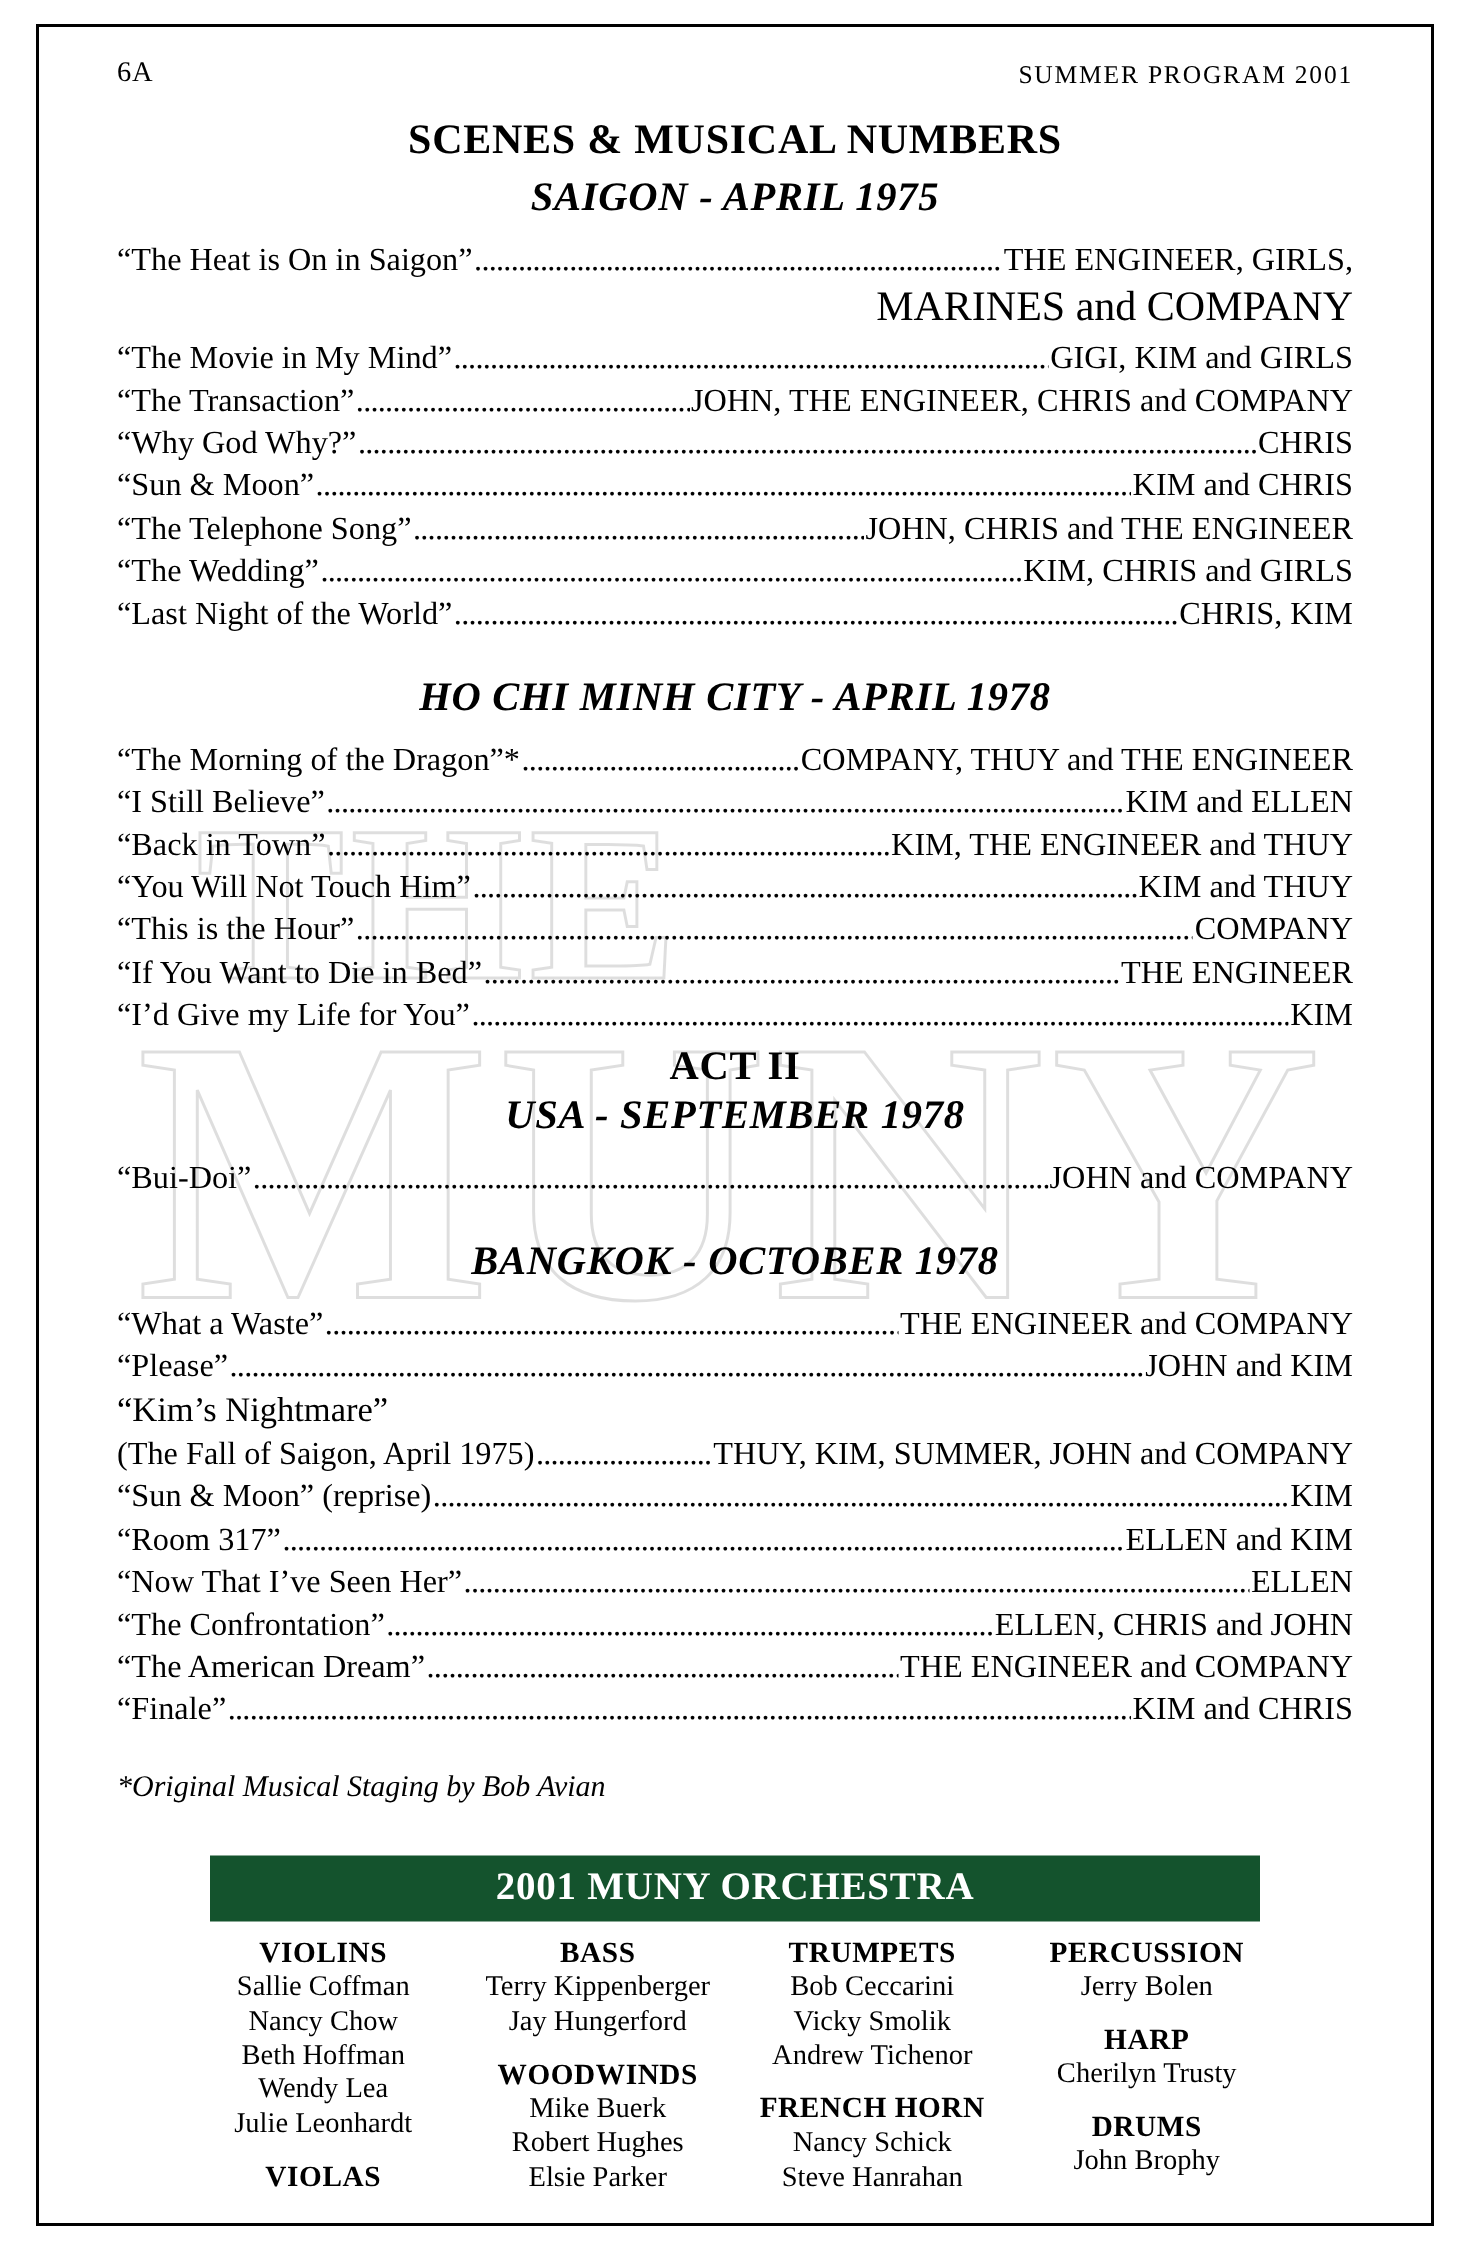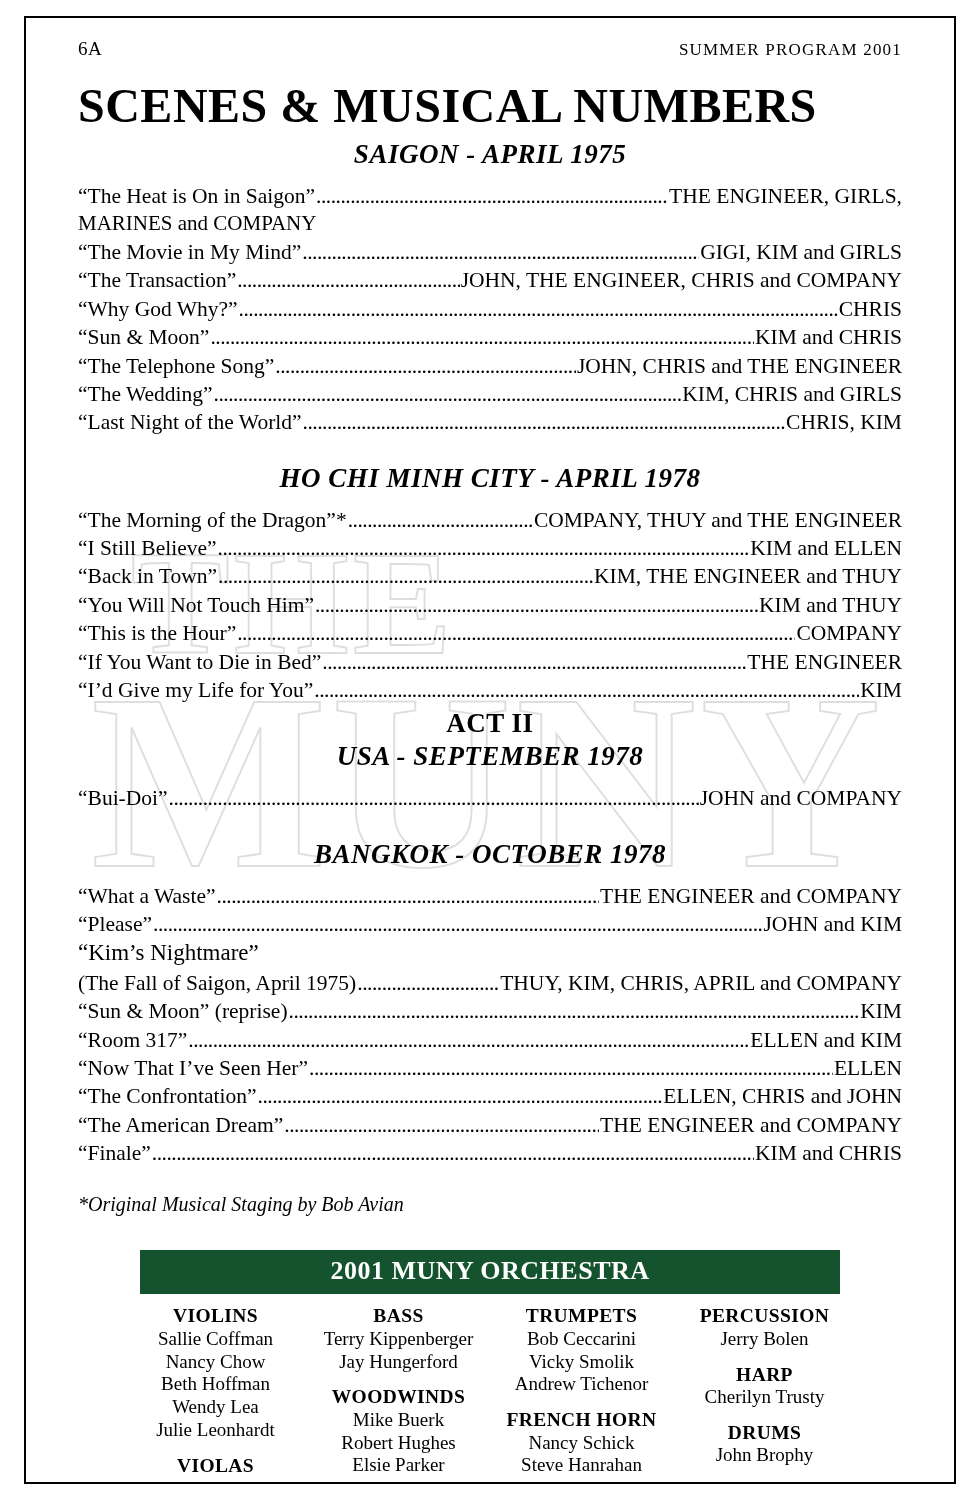--- a/index.html
+++ b/index.html
@@ -77,22 +77,22 @@
     letter-spacing: 0.5px;
   }
   .runhead {
     font-size: 17px;
     letter-spacing: 1.2px;
   }
 
   h1.maintitle {
     position: relative;
     z-index: 2;
-    text-align: left;
-    font-size: 48px;
+    text-align: center;
+    font-size: 28px;
     font-weight: bold;
     letter-spacing: 0.5px;
     margin: 18px 0 6px 0;
     font-family: "Liberation Serif", serif;
   }
   .act {
     position: relative;
     z-index: 2;
     text-align: center;
     font-size: 27px;
@@ -130,21 +130,22 @@
     flex: 1 1 auto;
     overflow: hidden;
     white-space: nowrap;
     font-size: 21.5px;
     letter-spacing: -0.5px;
     margin: 0 1px;
     color: #000;
   }
   .song .perf { flex: 0 0 auto; }
   .wrapline {
-    font-size: 21px;
+    text-align: right;
+    font-size: 28px;
     line-height: 1.32;
   }
   .plainline {
     font-size: 23px;
     line-height: 1.32;
   }
 
   .footnote {
     position: relative;
     z-index: 2;
@@ -309,21 +310,21 @@
           </div>
           <div class="song">
             <span class="title">“Please”</span>
             <span class="leader">........................................................................................................................................................................................................</span>
             <span class="perf">JOHN and KIM</span>
           </div>
           <div class="plainline">“Kim’s Nightmare”</div>
           <div class="song">
             <span class="title">(The Fall of Saigon, April 1975)</span>
             <span class="leader">........................................................................................................................................................................................................</span>
-            <span class="perf">THUY, KIM, CHRIS, APRIL and COMPANY</span>
+            <span class="perf">THUY, KIM, SUMMER, JOHN and COMPANY</span>
           </div>
           <div class="song">
             <span class="title">“Sun &amp; Moon” (reprise)</span>
             <span class="leader">........................................................................................................................................................................................................</span>
             <span class="perf">KIM</span>
           </div>
           <div class="song">
             <span class="title">“Room 317”</span>
             <span class="leader">........................................................................................................................................................................................................</span>
             <span class="perf">ELLEN and KIM</span>

